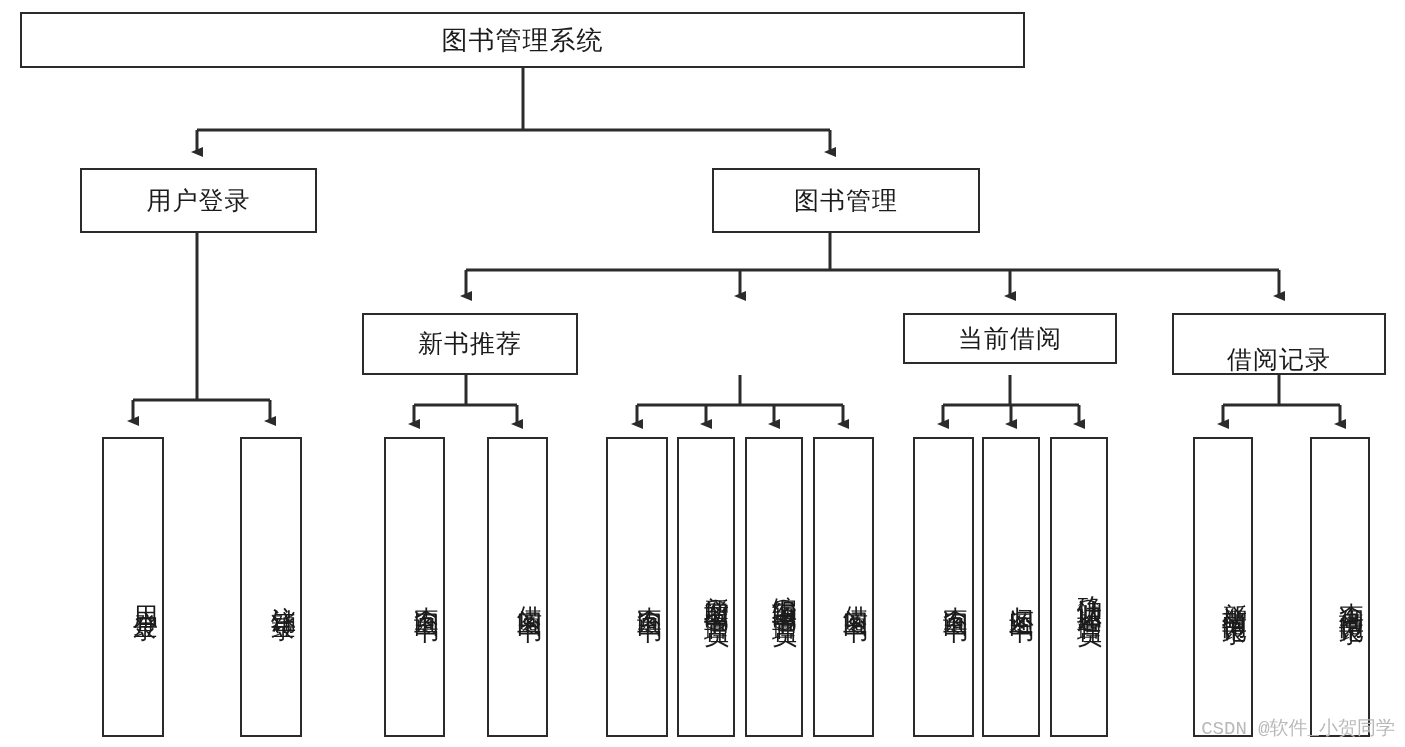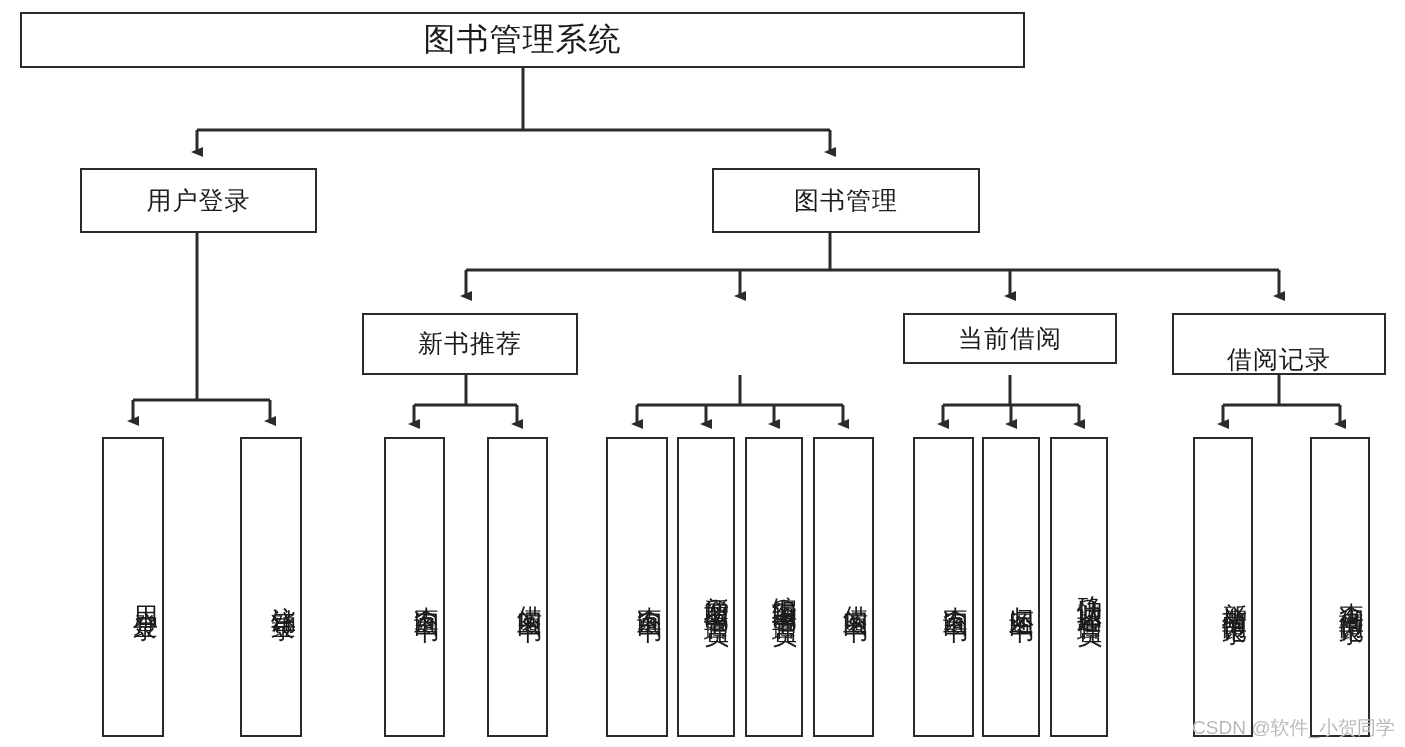--- a/index.html
+++ b/index.html
@@ -46,30 +46,30 @@
     padding-top: 14px;
     align-items: flex-start;
     justify-content: center;
   }
   .node.vert .vtext {
     writing-mode: vertical-rl;
     text-orientation: upright;
     white-space: nowrap;
   }
   .node.root {
-    font-size: 32px;
+    font-size: 26px;
   }
   #watermark {
     position: absolute;
     right: 10px;
     bottom: 6px;
     font-size: 19px;
     color: #b9b9b9;
     white-space: nowrap;
-    font-family: Liberation Sans, sans-serif;
+    font-family: Liberation Mono, monospace;
   }
 </style>
 </head>
 <body>
 
 <div id="canvas">
 
   <svg id="wires" viewBox="0 0 1405 747">
     <defs>
       <marker id="arrow" markerWidth="12" markerHeight="12" refX="5" refY="6" orient="auto" markerUnits="userSpaceOnUse">

